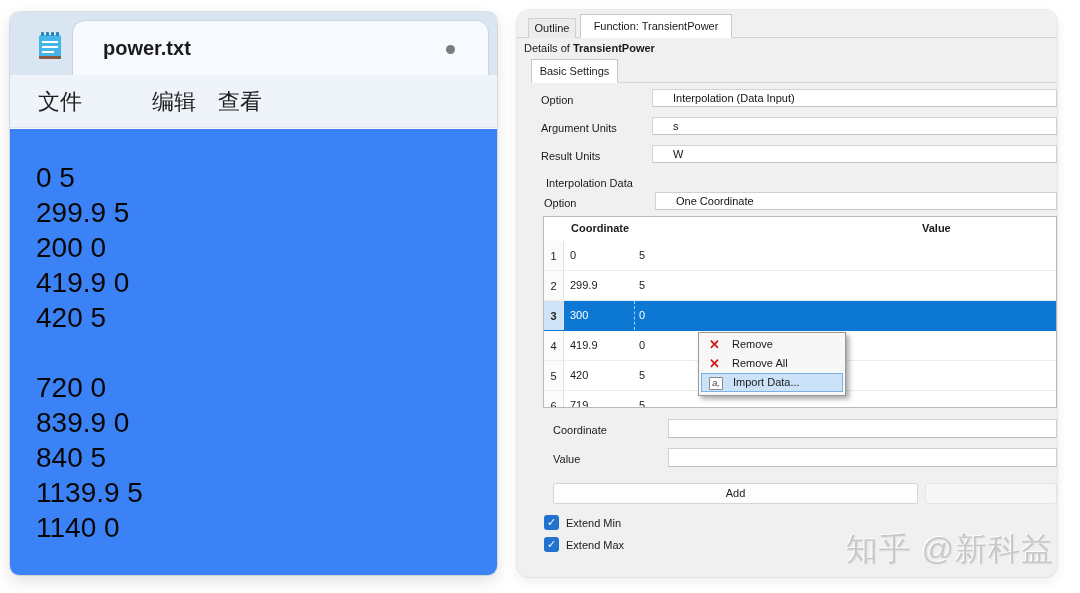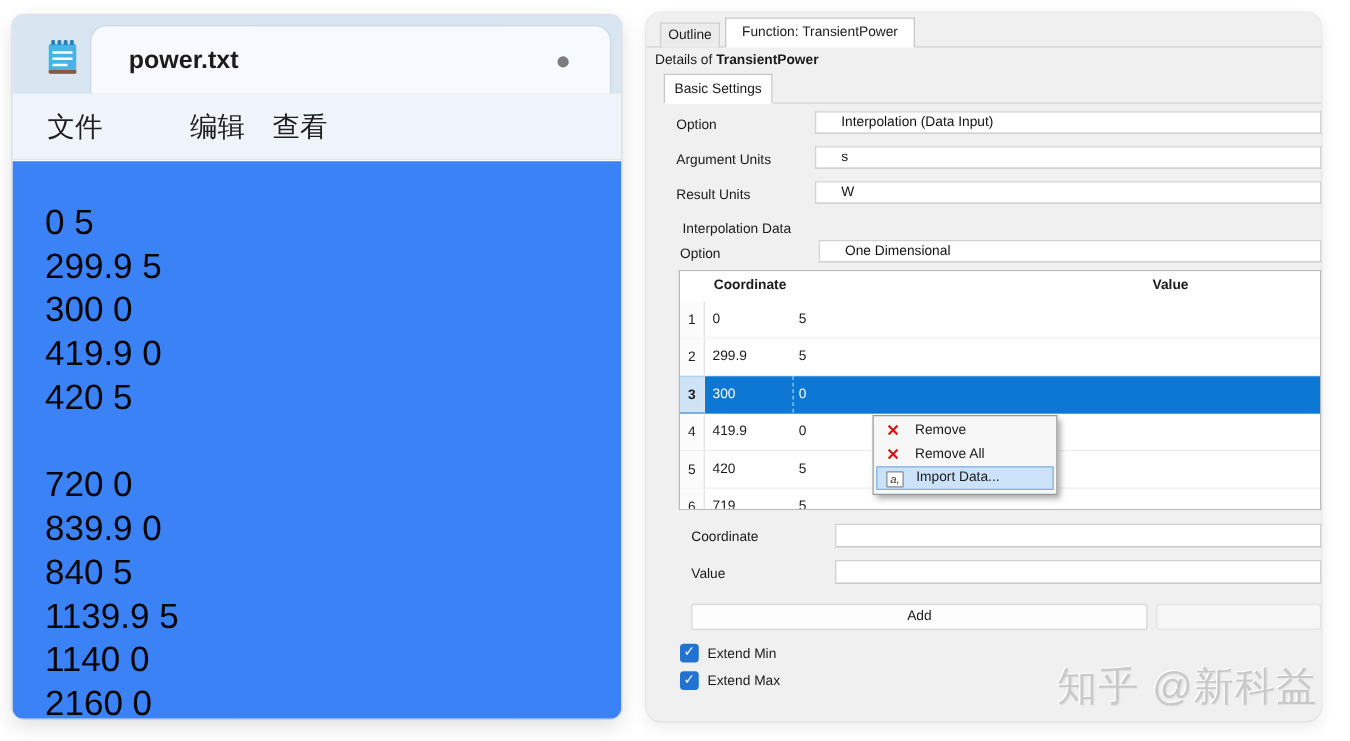--- a/index.html
+++ b/index.html
@@ -157,29 +157,28 @@
       </div>
     </div>
     <div class="np-menubar">
       <span class="np-menu m0">文件</span>
       <span class="np-menu m1">编辑</span>
       <span class="np-menu m2">查看</span>
     </div>
     <div class="np-content">
       <div class="np-line" style="top:31px">0 5</div>
       <div class="np-line" style="top:66px">299.9 5</div>
-      <div class="np-line" style="top:101px">300 0</div>
+      <div class="np-line" style="top:101px">200 0</div>
       <div class="np-line" style="top:136px">419.9 0</div>
       <div class="np-line" style="top:171px">420 5</div>
       <div class="np-line" style="top:241px">720 0</div>
       <div class="np-line" style="top:276px">839.9 0</div>
       <div class="np-line" style="top:311px">840 5</div>
       <div class="np-line" style="top:346px">1139.9 5</div>
       <div class="np-line" style="top:381px">1140 0</div>
-      <div class="np-line" style="top:416px">2160 0</div>
     </div>
   </div>
 
   <div id="card">
     <div class="tabrow-line"></div>
     <div class="tab-outline">Outline</div>
     <div class="tab-function">Function: TransientPower</div>
 
     <div class="details-title">
       <span>Details of </span><b>TransientPower</b>
@@ -193,21 +192,21 @@
 
     <div class="prop-label" style="top:112px">Argument Units</div>
     <div class="prop-input" style="top:107px">s</div>
 
     <div class="prop-label" style="top:140px">Result Units</div>
     <div class="prop-input" style="top:135px">W</div>
 
     <div class="section-label">Interpolation Data</div>
 
     <div class="prop-label" style="top:187px; left:27px">Option</div>
-    <div class="prop-input" style="top:182px; left:138px; width:402px">One Dimensional</div>
+    <div class="prop-input" style="top:182px; left:138px; width:402px">One Coordinate</div>
 
     <div id="dtable">
       <div class="thead">
         <span class="th-coord">Coordinate</span>
         <span class="th-value">Value</span>
       </div>
       <div class="trow" style="top:24px">
         <span class="tnum">1</span>
         <span class="tcoord">0</span>
         <span class="tval">5</span>

